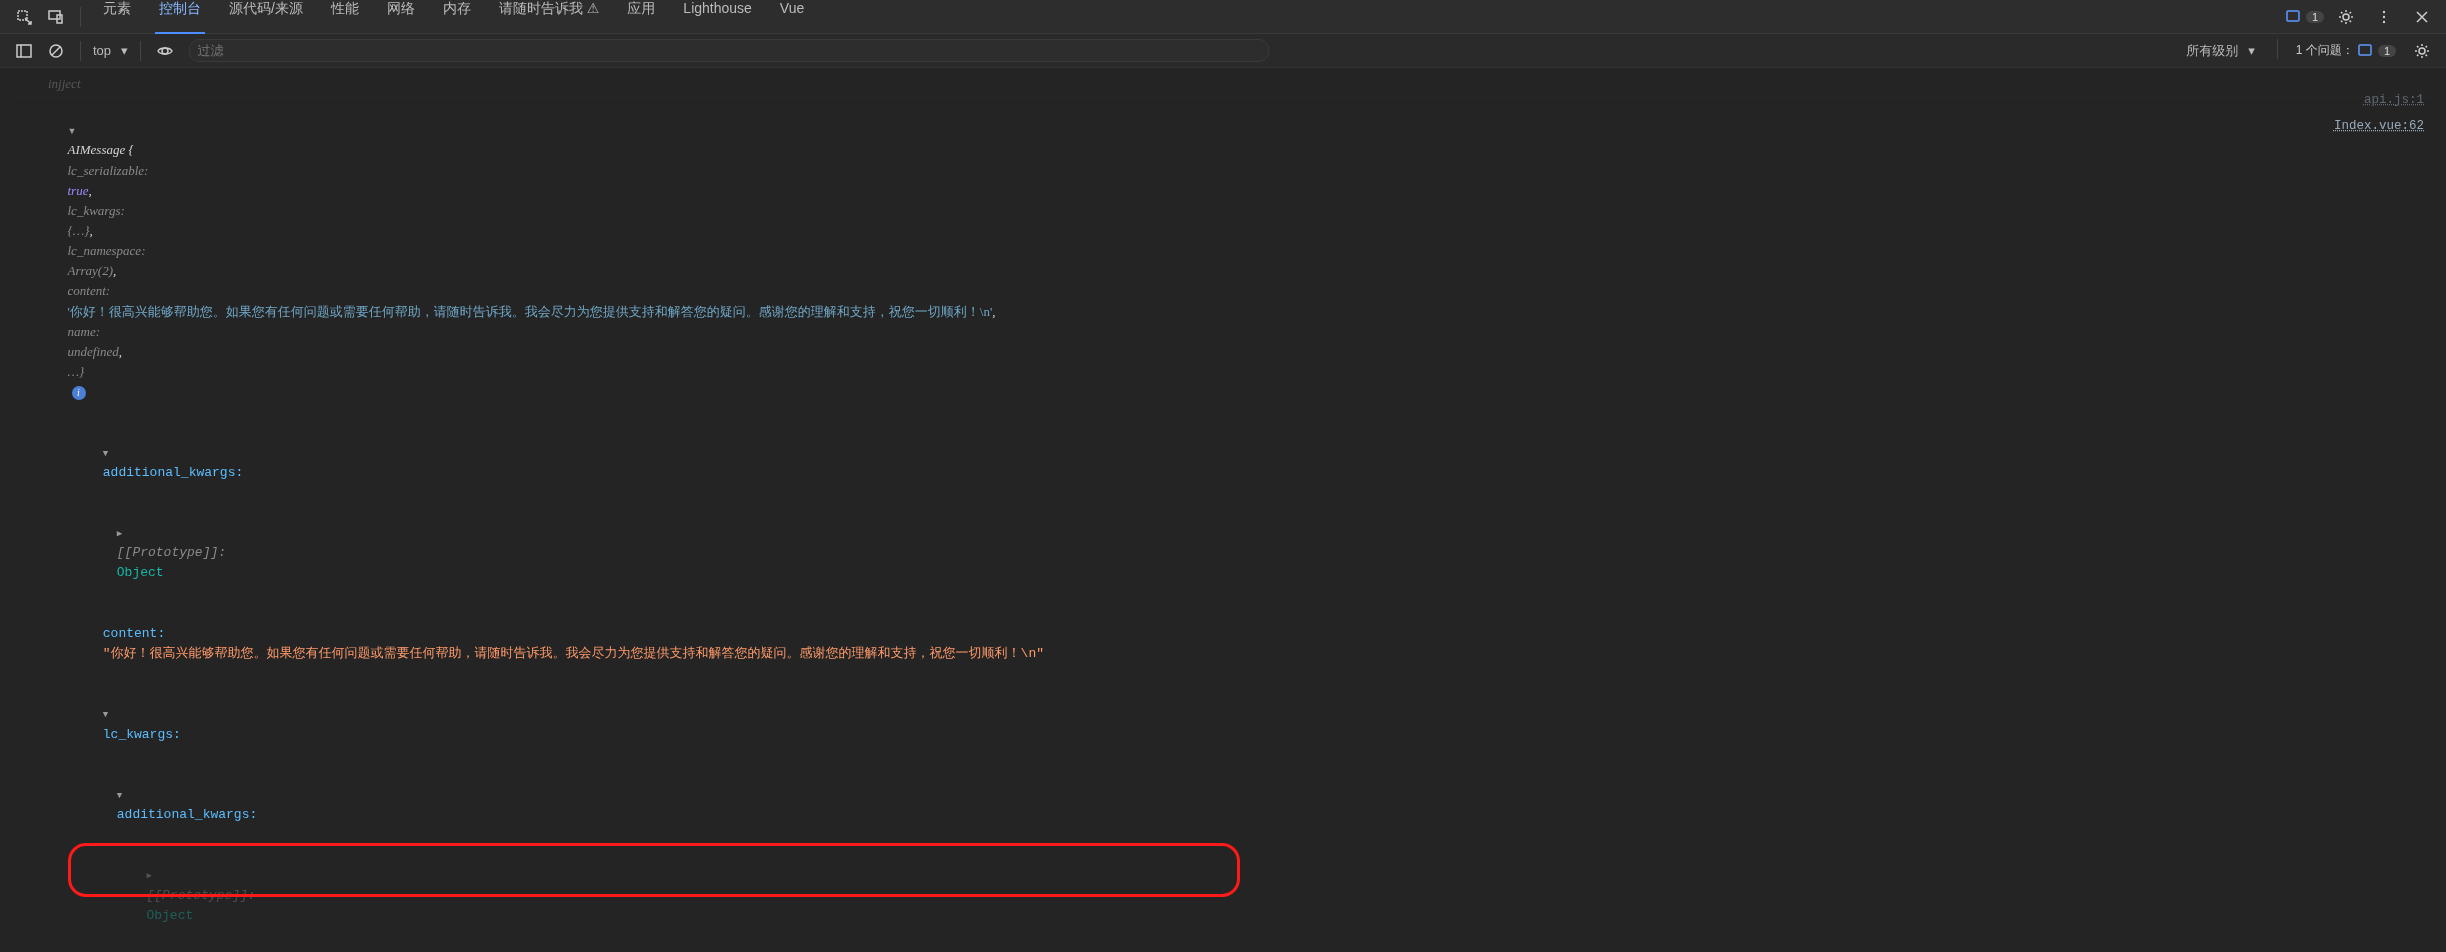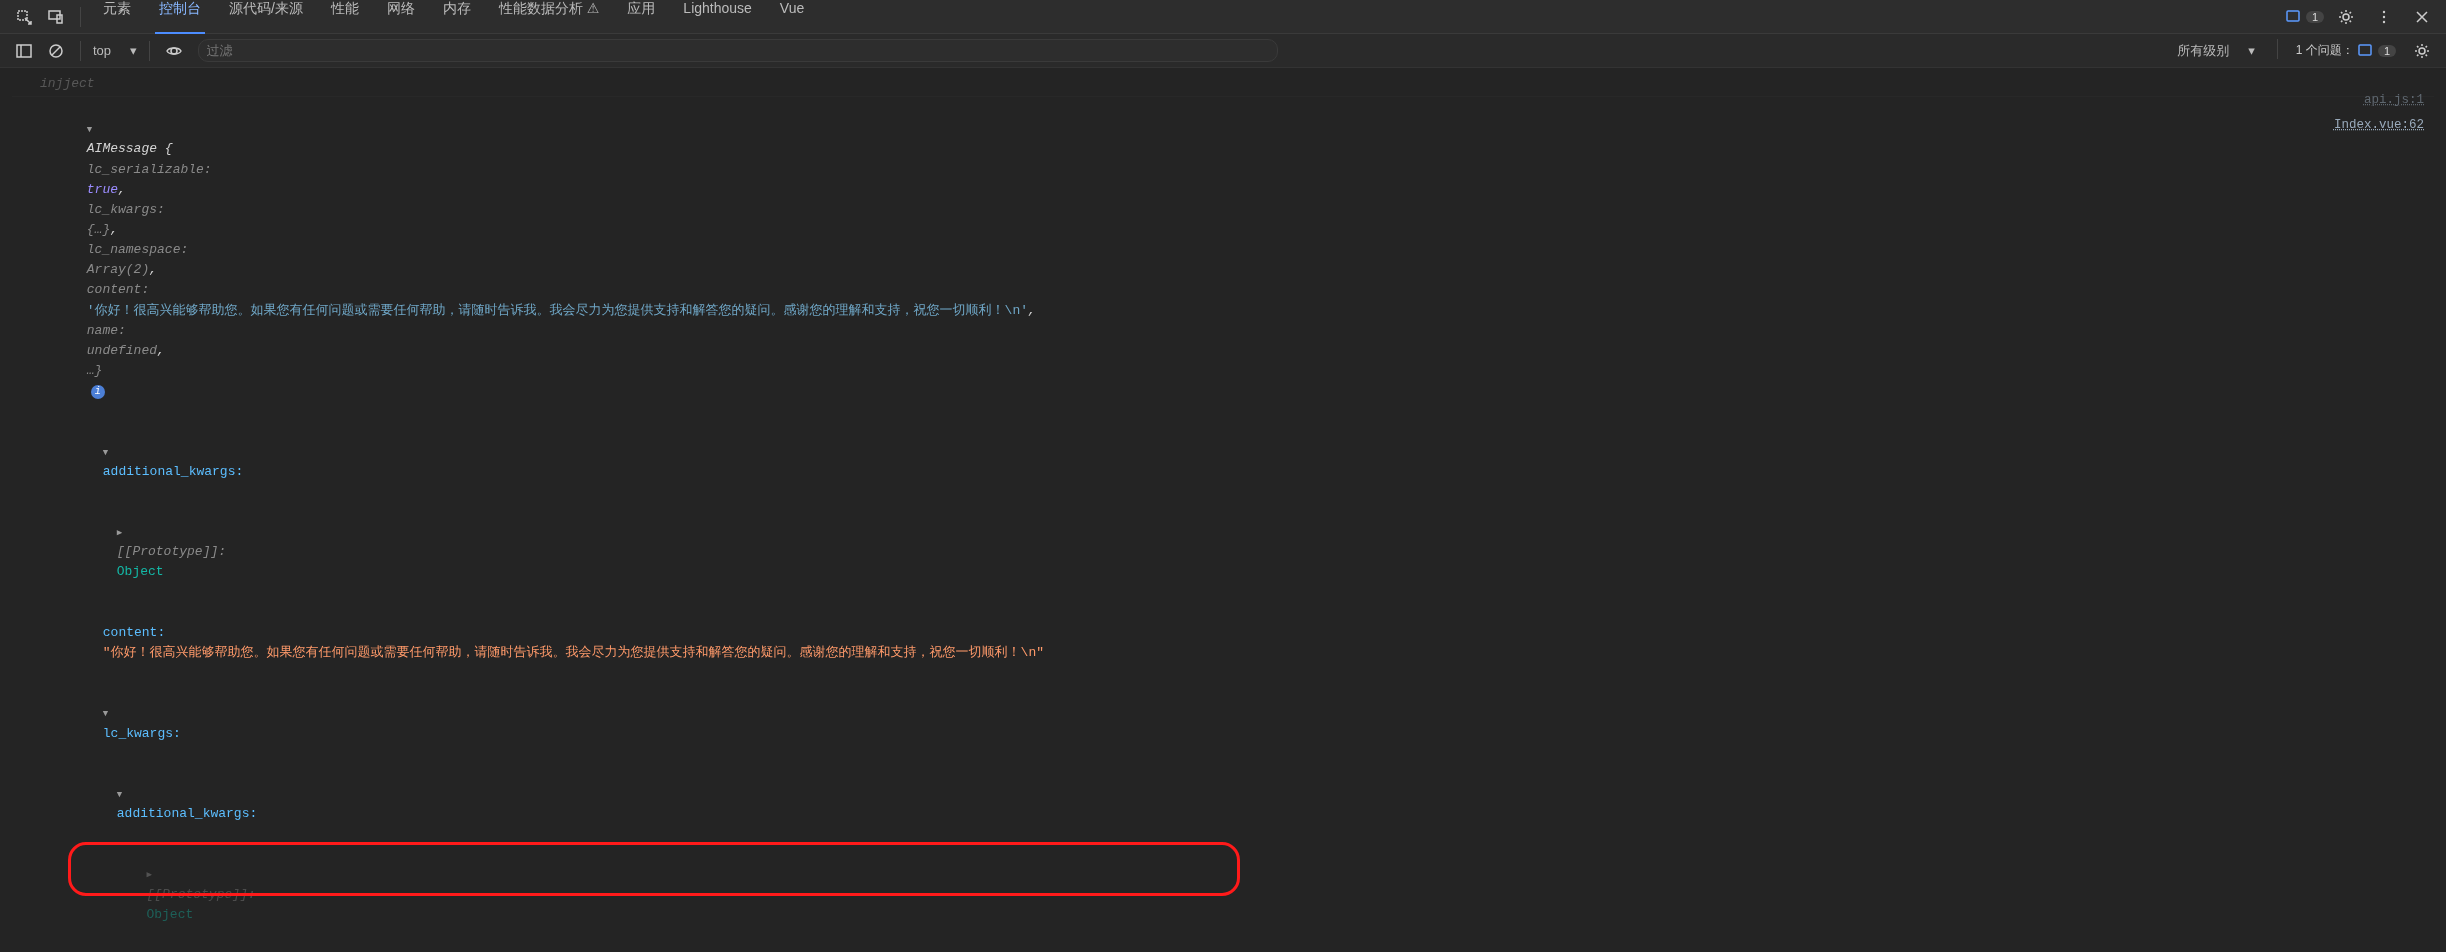--- a/index.html
+++ b/index.html
@@ -54,39 +54,39 @@
     }
     .sub-right { margin-left: auto; display: flex; gap: 10px; font-family: "Segoe UI", sans-serif; font-size: 13px; color: #ccc; }
     .filter-input {
       flex: 1; max-width: 1080px;
       background: #2d2d2d; border: 1px solid #3a3a3a;
       color: #ddd; padding: 3px 8px; font-size: 13px;
       margin-left: 8px;
       border-radius: 10px;
     }
     .ctx-selector {
-      display: flex; align-items: center; gap: 19px; color: #bbb; font-family: "Segoe UI", sans-serif; font-size: 13px;
+      display: flex; align-items: center; gap: 10px; color: #bbb; font-family: "Segoe UI", sans-serif; font-size: 13px;
       margin: 0 4px; cursor: pointer;
     }
     .console {
       padding: 4px 12px 20px;
       line-height: 1.55;
     }
     .log-row {
       position: relative;
       padding: 2px 0;
       border-bottom: 1px solid #2d2d2d;
     }
     .src-link {
       position: absolute; right: 10px; top: 19px;
       color: #9ab; text-decoration: underline dotted;
       font-size: 12.5px; cursor: pointer;
     }
     .line { white-space: pre-wrap; }
-    .indent-1 { margin-left: 28px; }
+    .indent-1 { margin-left: 36px; font-family: Liberation Serif, serif; }
     .indent-2 { margin-left: 44px; }
     .indent-3 { margin-left: 58px; }
     .indent-4 { margin-left: 72px; }
     .arrow {
       display: inline-block; width: 10px; color: #999; cursor: pointer;
       user-select: none; margin-right: 2px;
     }
     .arrow::before { content: "▶"; font-size: 9px; }
     .arrow.down::before { content: "▼"; }
     .c-keybright { color: #5cbeff; }
@@ -142,21 +142,21 @@
     <div class="tab">
         <span>性能</span>
       </div>
     <div class="tab">
         <span>网络</span>
       </div>
     <div class="tab">
         <span>内存</span>
       </div>
     <div class="tab">
-        <span>性能数据分析 ⚠</span>
+        <span>请随时告诉我 ⚠</span>
       </div>
     <div class="tab">
         <span>应用</span>
       </div>
     <div class="tab">
         <span>Lighthouse</span>
       </div>
     <div class="tab">
         <span>Vue</span>
       </div>

